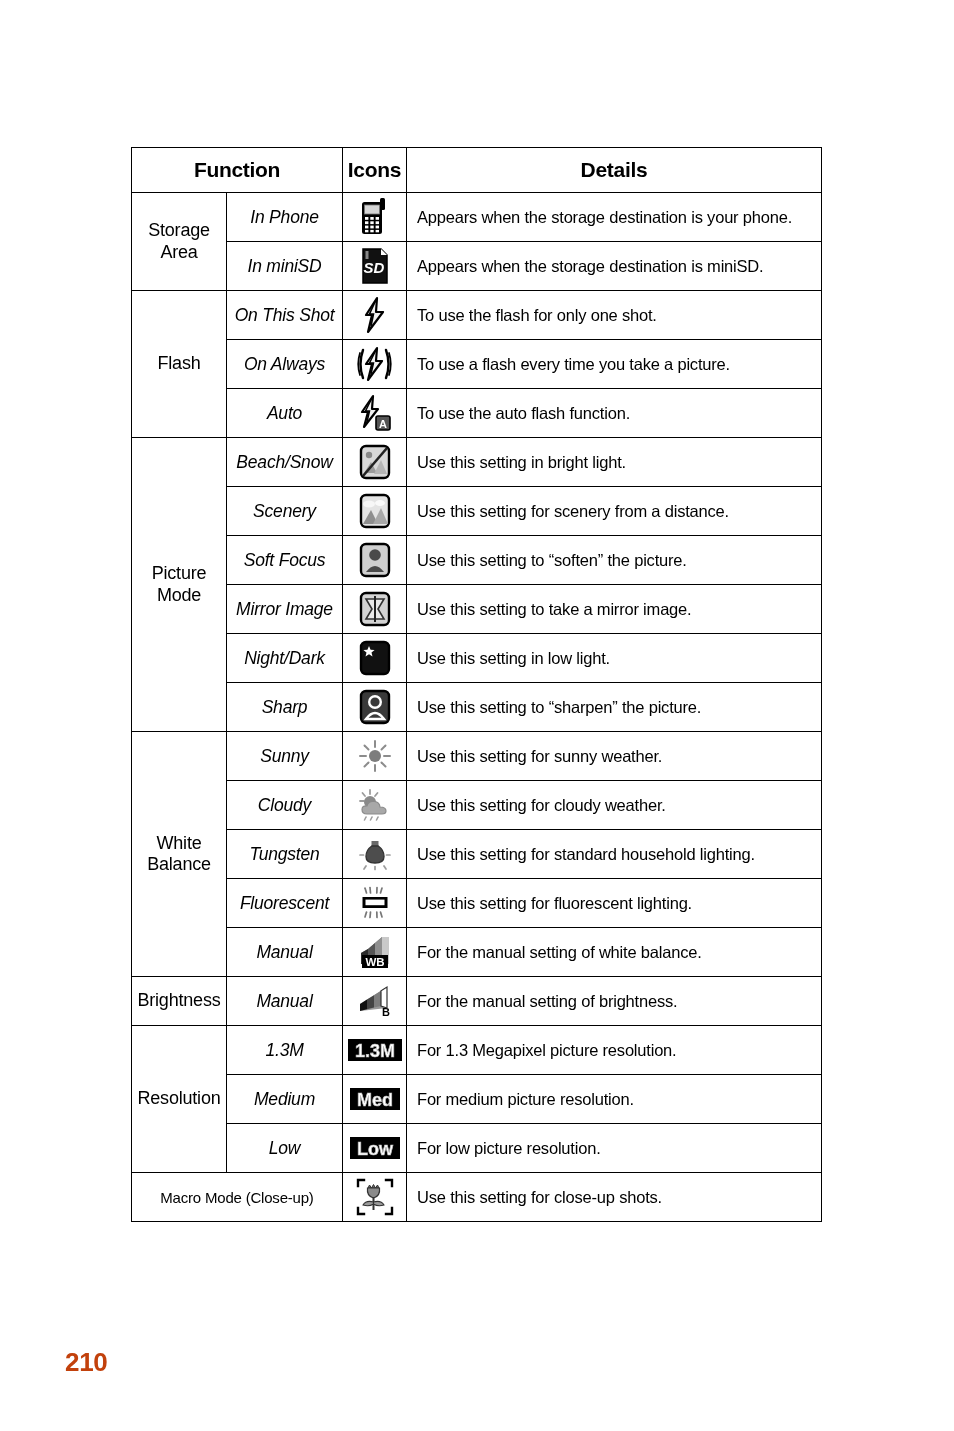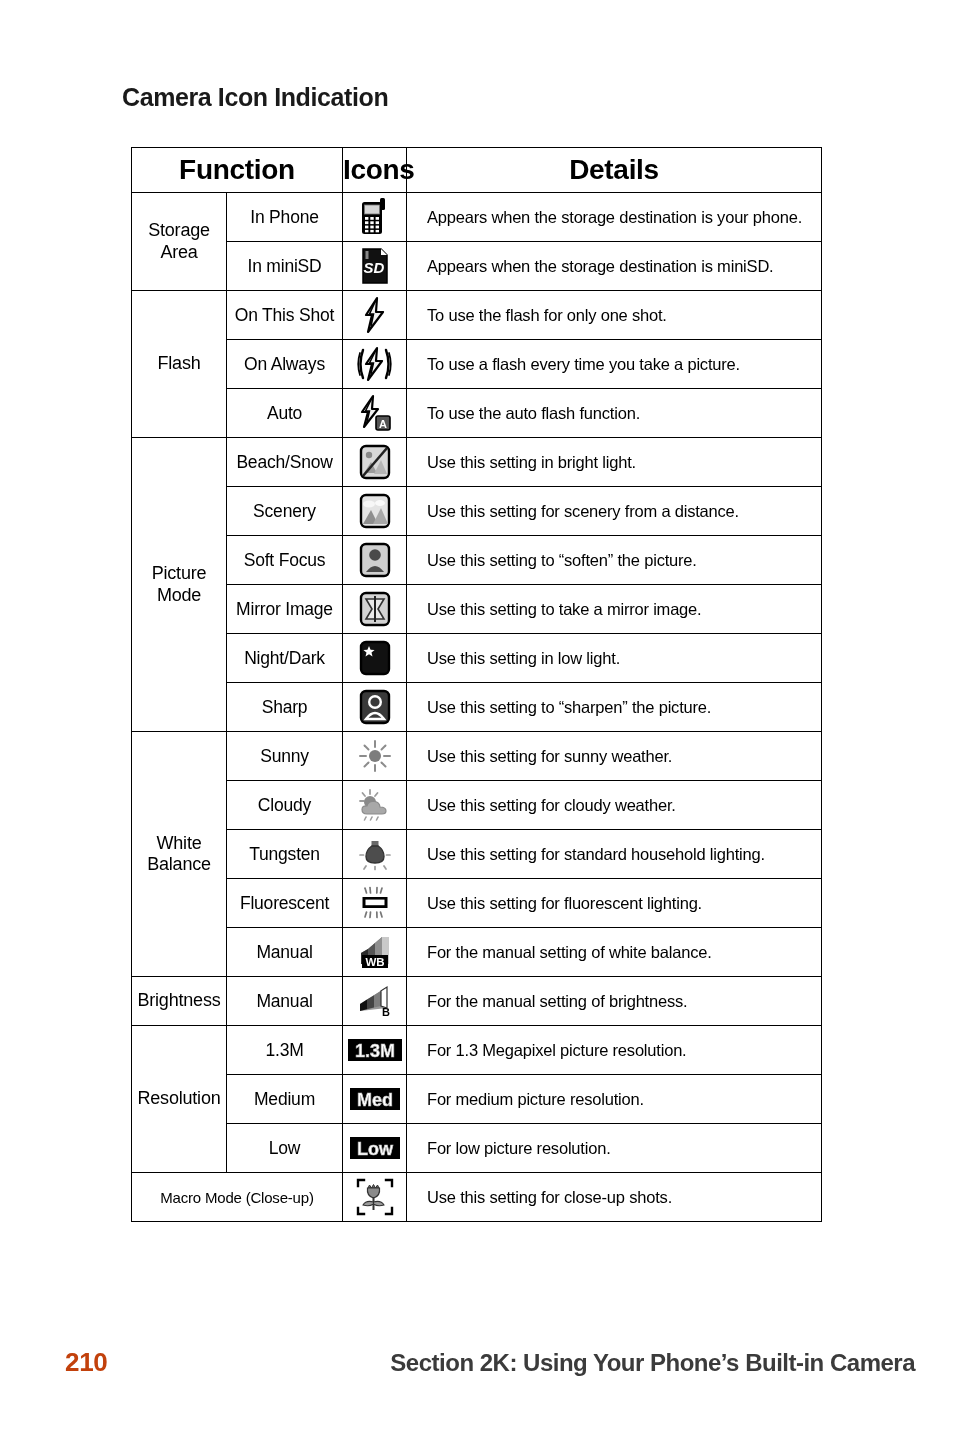--- a/index.html
+++ b/index.html
@@ -46,48 +46,49 @@
     padding: 0;
     vertical-align: middle;
   }
 
   .col-fn   { width: 95px; }
   .col-sub  { width: 116px; }
   .col-icon { width: 64px; }
   .col-det  { width: 415px; }
 
   th.hdr {
-    font-size: 28px;
+    font-size: 21px;
     font-weight: bold;
     text-align: center;
     height: 44px;
     letter-spacing: -0.3px;
   }
 
   td.fn-cell {
     text-align: center;
     font-size: 18px;
     line-height: 1.18;
     letter-spacing: -0.2px;
   }
   td.sub-cell {
     text-align: center;
     font-size: 17.5px;
     letter-spacing: -0.2px;
     padding: 0 4px;
+    font-style: italic;
   }
   td.icon-cell {
     text-align: center;
     height: 48px;
     margin-left: 24px;
   }
   td.det-cell {
     font-size: 16.5px;
     letter-spacing: -0.2px;
-    padding-left: 20px;
+    padding-left: 10px;
   }
   td.span-fn {
     text-align: center;
     font-size: 15px;
     letter-spacing: -0.2px;
   }
 
   .ico {
     display: inline-block;
     vertical-align: middle;
@@ -113,21 +114,20 @@
     font-weight: bold;
     color: #3b3b3b;
     letter-spacing: -0.5px;
   }
 </style>
 </head>
 <body>
 
 <div class="page">
 
-  <div class="page-title">Camera Icon Indication</div>
 
   <table class="icon-table">
     <colgroup>
       <col class="col-fn">
         <col class="col-sub">
         <col class="col-icon">
         <col class="col-det">
     </colgroup>
     <thead>
       <tr>
@@ -505,15 +505,14 @@
             </svg>
           </span>
         </td>
         <td class="det-cell">Use this setting for close-up shots.</td>
       </tr>
 
     </tbody>
   </table>
 
   <div class="footer-pageno">210</div>
-  <div class="footer-section">Section 2K: Using Your Phone’s Built-in Camera</div>
 
 </div>
 
 </body></html>

